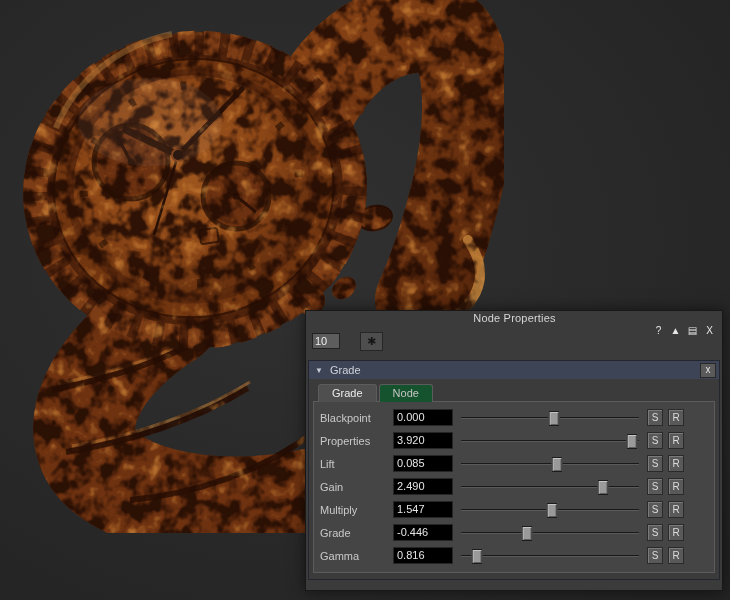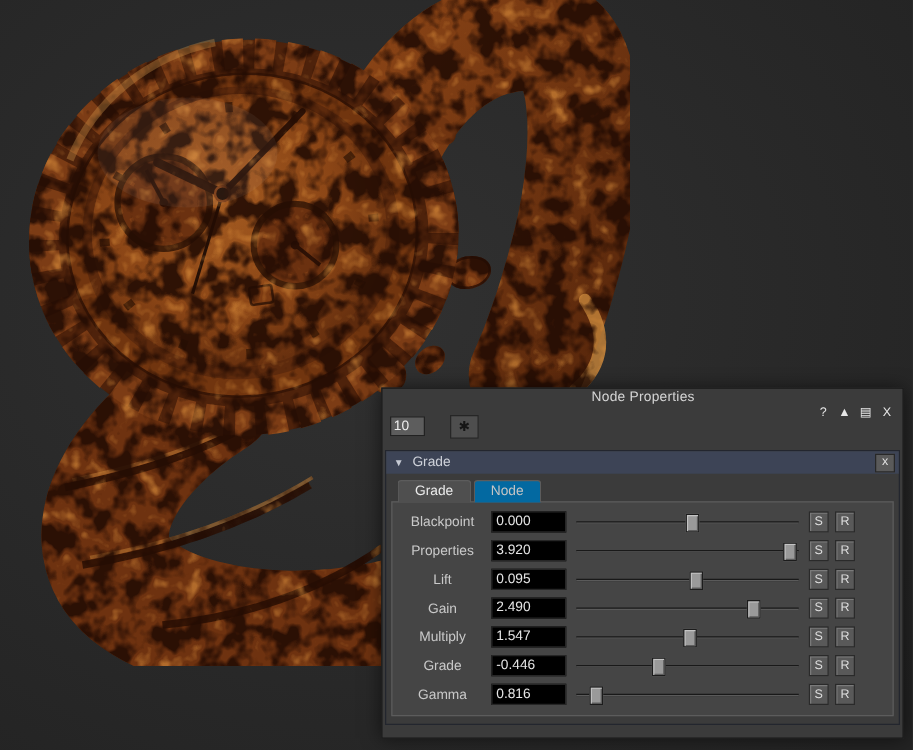--- a/index.html
+++ b/index.html
@@ -44,30 +44,30 @@
     height:18px;display:flex;align-items:center;gap:7px;padding:0 3px 0 6px;
     background:var(--panel_header_bg,#3d4456);color:#cfd2da;
   }
   .node-header .tri{font-size:8px;color:#c6cad4;}
   .node-close{
     margin-left:auto;width:14px;height:13px;line-height:12px;text-align:center;
     background:#5a5a5a;border:1px solid #282828;color:#e2e2e2;font-size:10px;
   }
   .tabs{display:flex;padding:5px 0 0 9px;position:relative;z-index:2;}
   .tab{
-    padding:2px 13px 3px 13px;margin-right:2px;color:#c4c4c4;background:#0369a1;
+    padding:2px 13px 3px 13px;margin-right:2px;color:#c4c4c4;background:#14532d;
     border:1px solid #5c5c5c;border-bottom:none;border-radius:3px 3px 0 0;
   }
   .tab.active{background:#4f4f4f;color:#ececec;}
   .params{
     margin:-1px 4px 6px 4px;background:#454545;border:1px solid #5c5c5c;
     padding:4px 30px 5px 6px;position:relative;z-index:1;
   }
   .row{display:flex;align-items:center;height:23px;gap:5px;}
-  .plabel{width:68px;text-align:center;color:#c9c9c9;white-space:nowrap;}
+  .plabel{width:68px;text-align:left;color:#c9c9c9;white-space:nowrap;}
   .pvalue{
     width:52px;height:15px;line-height:15px;background:#000000;
     border:1px solid #262626;color:#e6e6e6;padding:0 3px;overflow:hidden;
   }
   .pslider{flex:1;position:relative;height:17px;margin:0 3px;}
   .ptrack{
     position:absolute;left:0;right:0;top:8px;height:1px;background:#191919;
     border-bottom:1px solid #5a5a5a;
   }
   .phandle{
@@ -223,21 +223,21 @@
         <span class="pslider">
           <span class="ptrack"></span>
           <span class="phandle" style="left: 96%;"></span>
         </span>
         <span class="pbtn">S</span>
         <span class="pbtn">R</span>
       </div>
 
       <div class="row">
         <span class="plabel">Lift</span>
-        <span class="pvalue">0.095</span>
+        <span class="pvalue">0.085</span>
         <span class="pslider">
           <span class="ptrack"></span>
           <span class="phandle" style="left: 54%;"></span>
         </span>
         <span class="pbtn">S</span>
         <span class="pbtn">R</span>
       </div>
 
       <div class="row">
         <span class="plabel">Gain</span>

